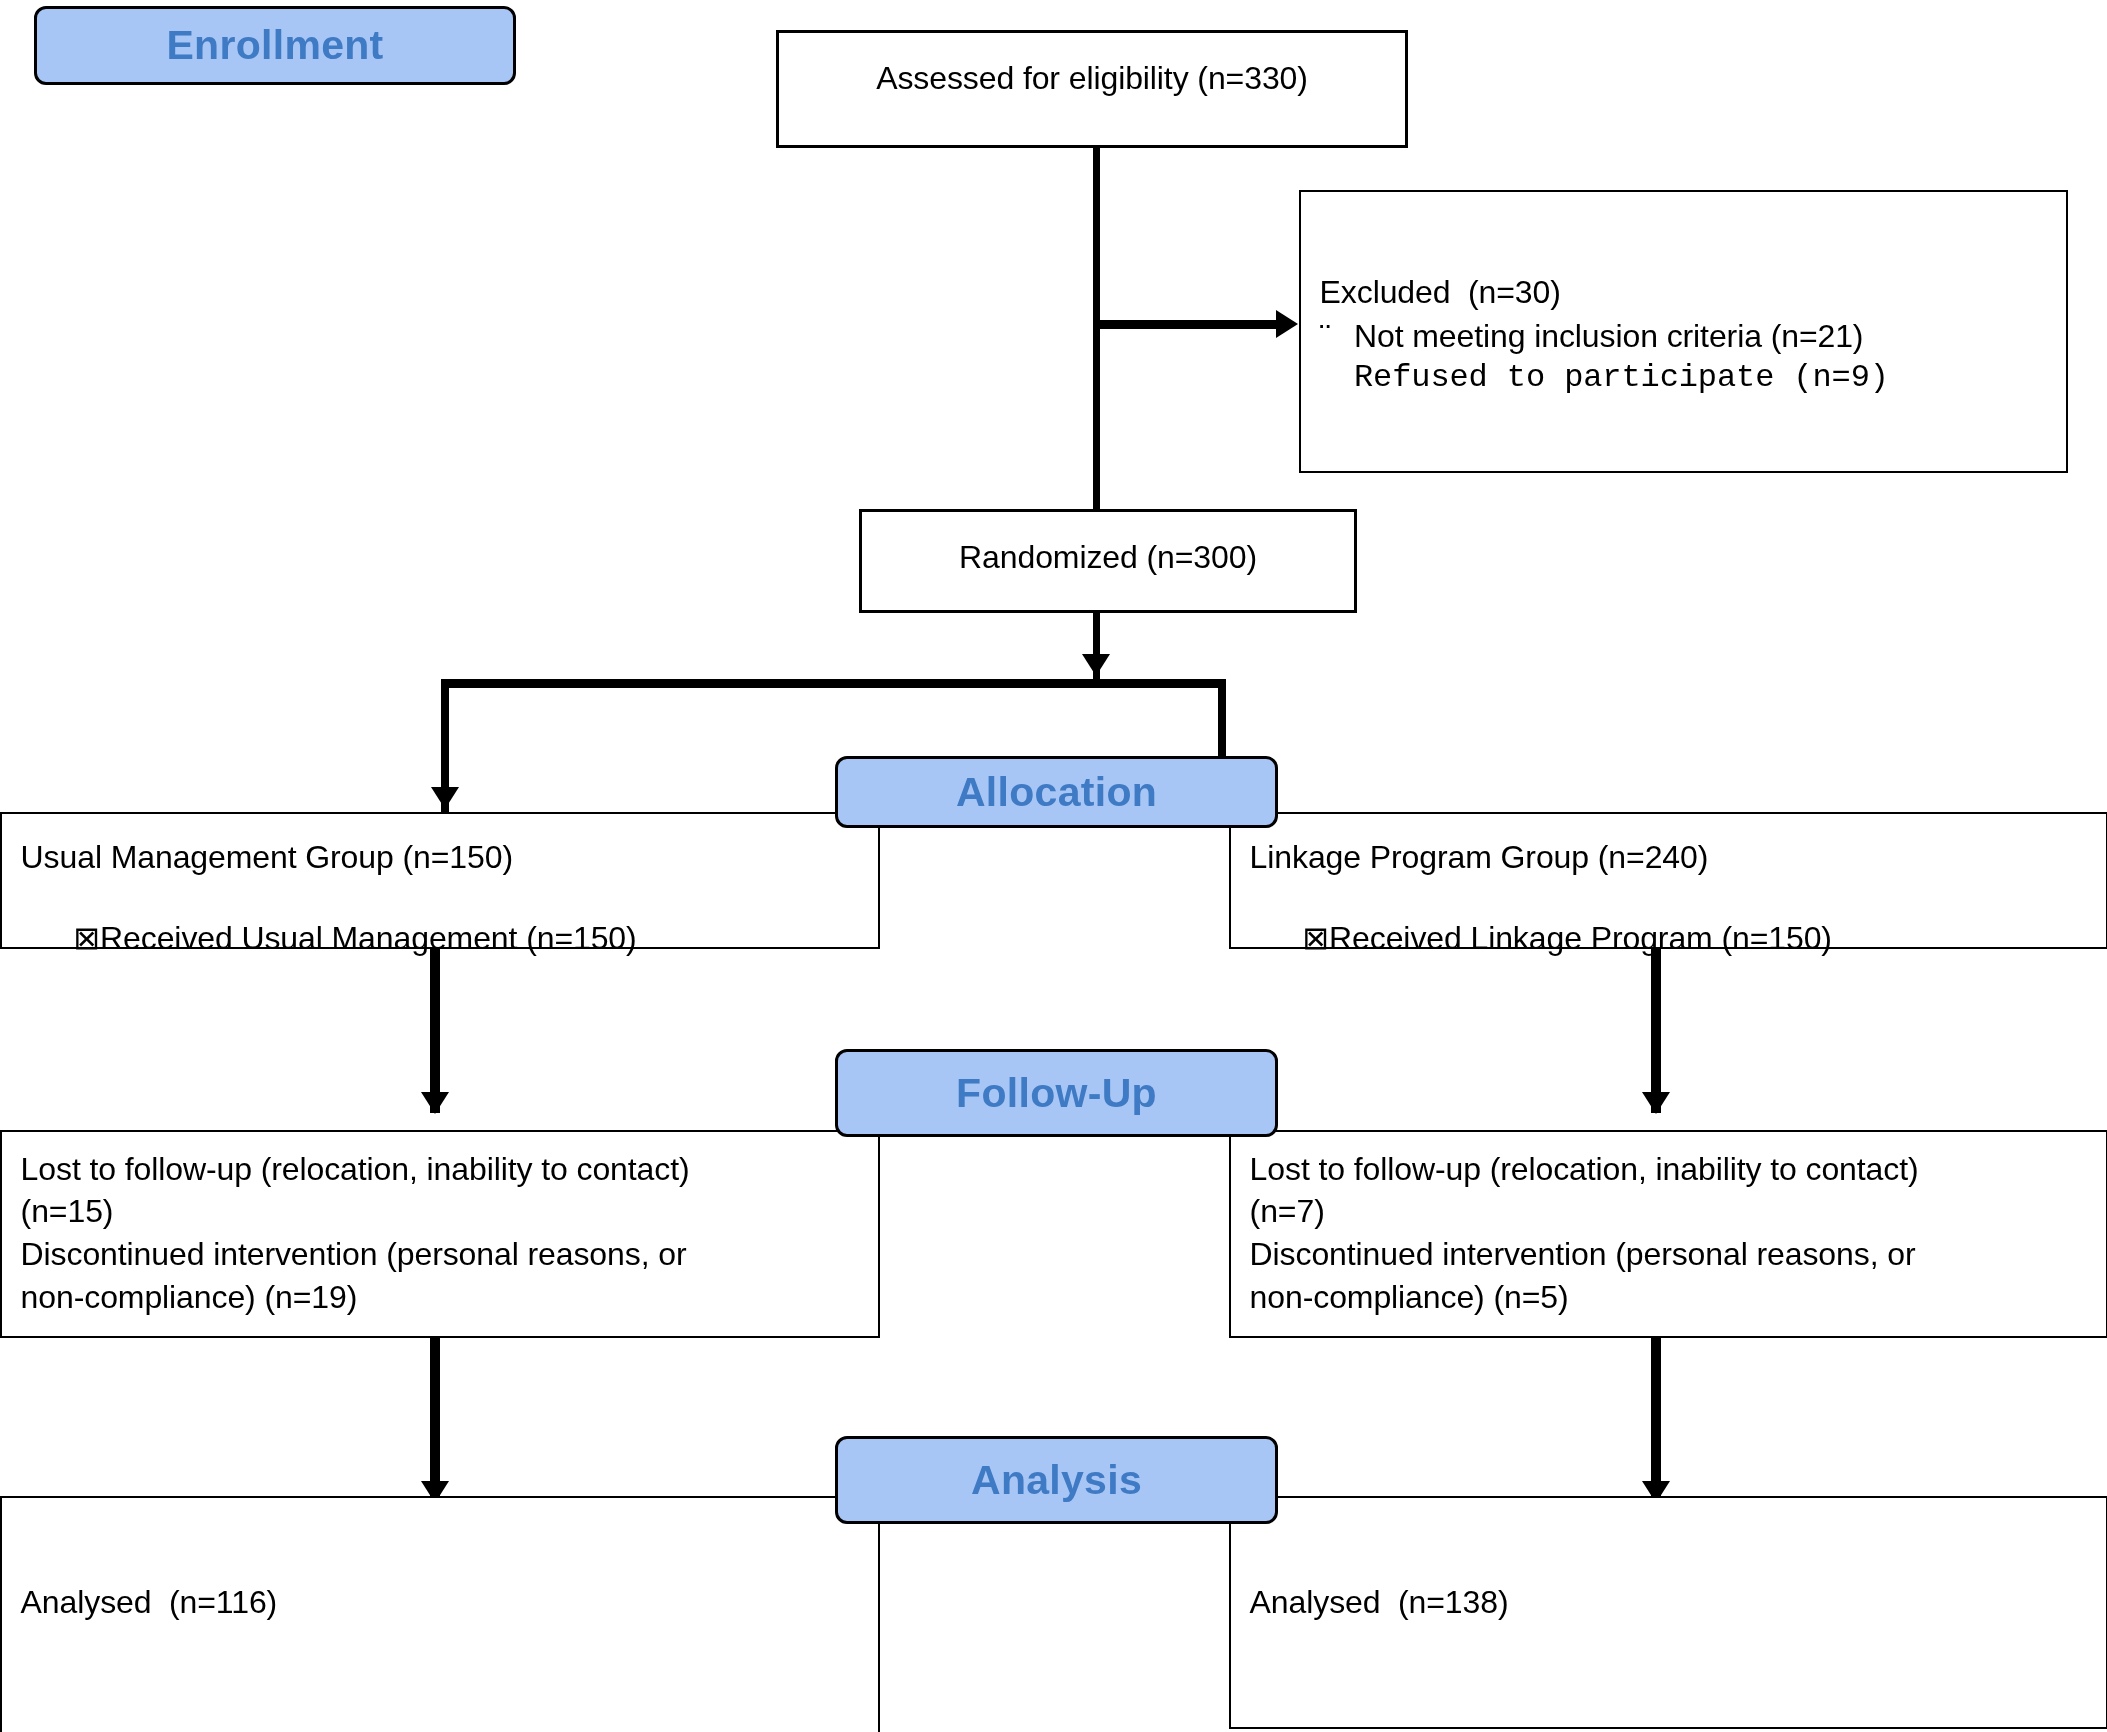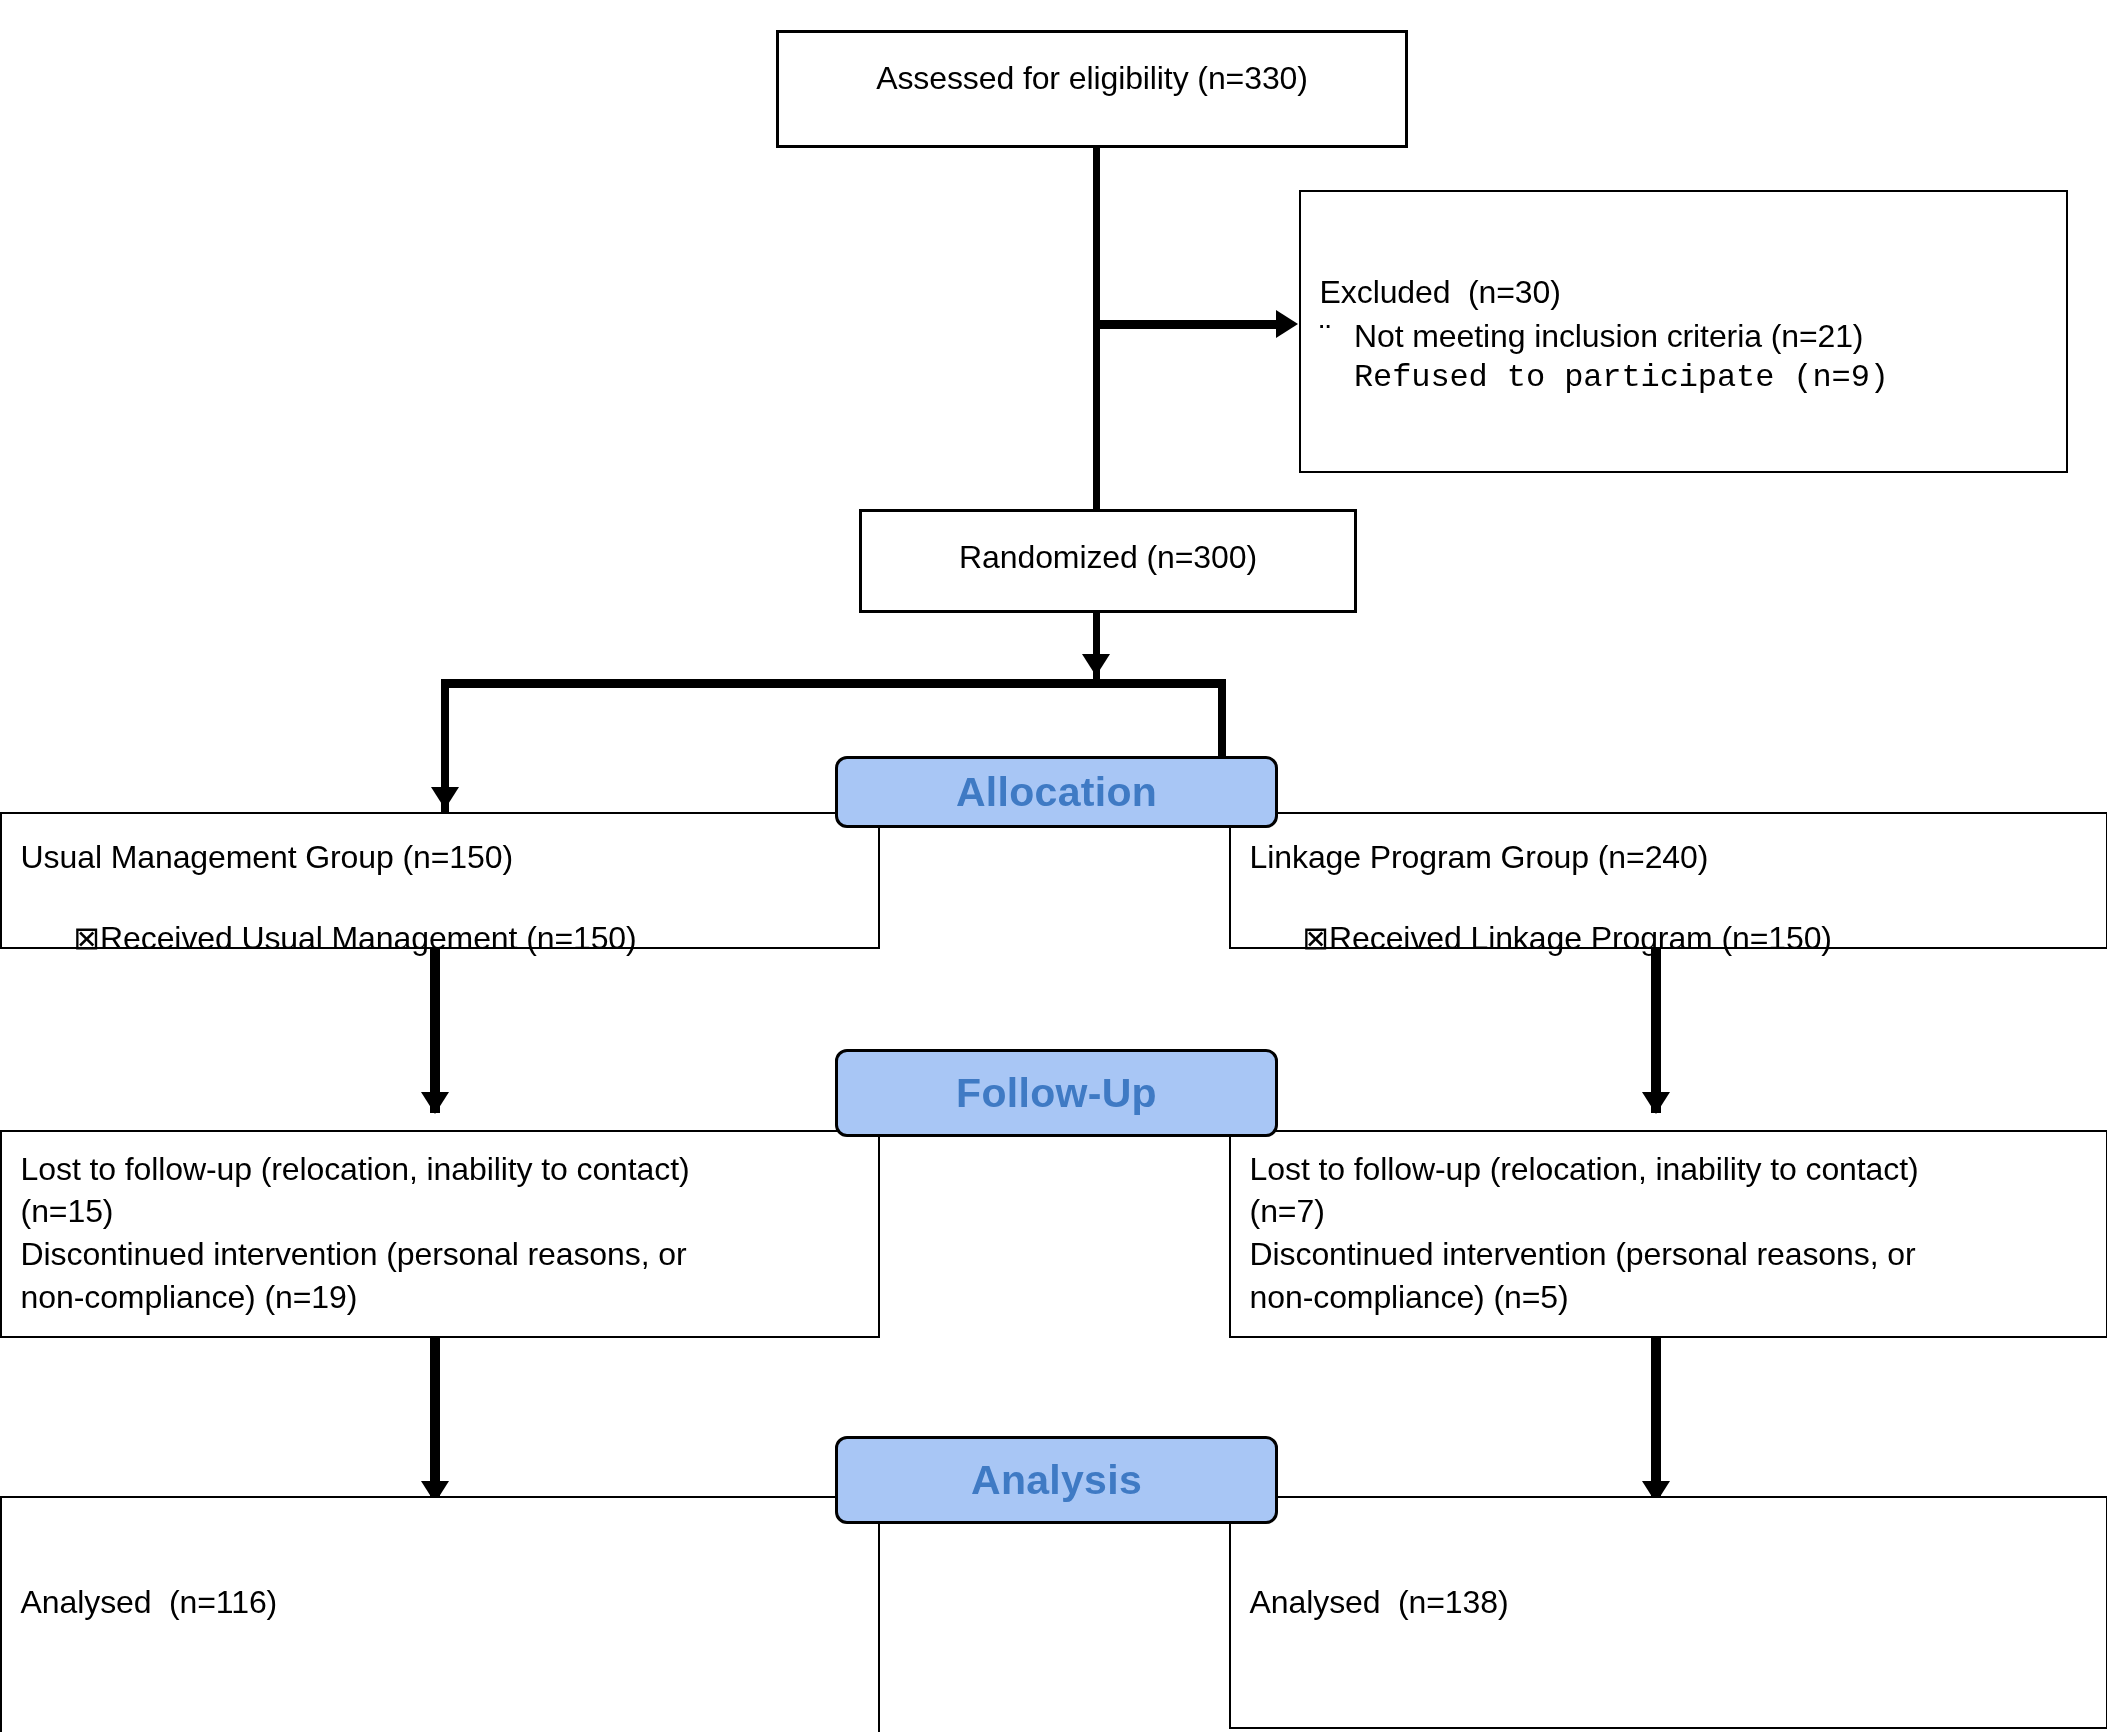--- a/index.html
+++ b/index.html
@@ -79,20 +79,23 @@
     color:#000;
     font-size:34px;
     line-height:1;
   }
 </style>
 </head>
 <body>
 
 <div id="stage">
 
+  <div class="banner" style="left:34px;top:5.5px;width:482px;height:79px;">
+    <span>Enrollment</span>
+  </div>
 
   <div class="box" style="left:776px;top:30px;width:632px;height:118px;">
     <div class="txt center" style="top:26px;">Assessed for eligibility (n=330)</div>
   </div>
 
   <div class="vline" style="left:1093px;top:148px;width:7.1px;height:361px;"></div>
 
   <div class="hline" style="left:1096px;top:320px;width:181px;height:9.3px;"></div>
   <div class="arrow-right" style="left:1276px;top:310px;"></div>
 

